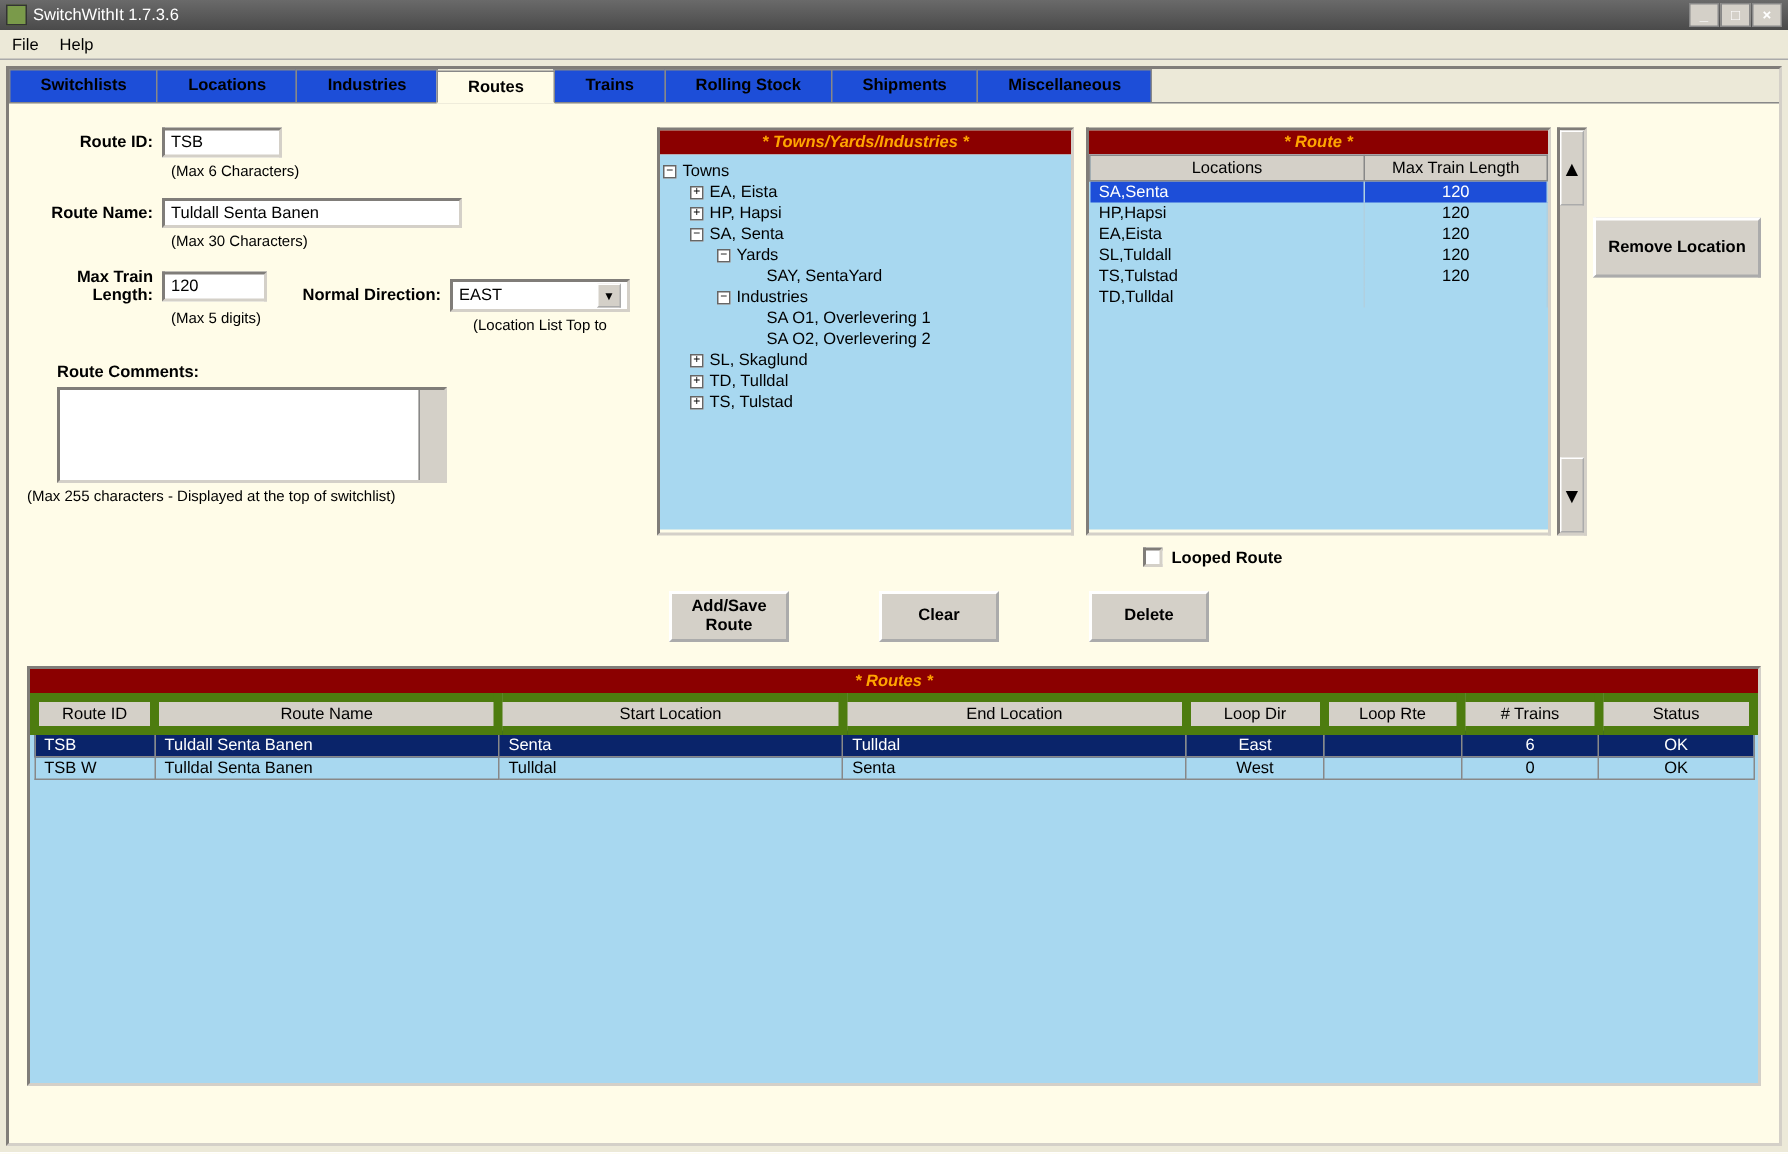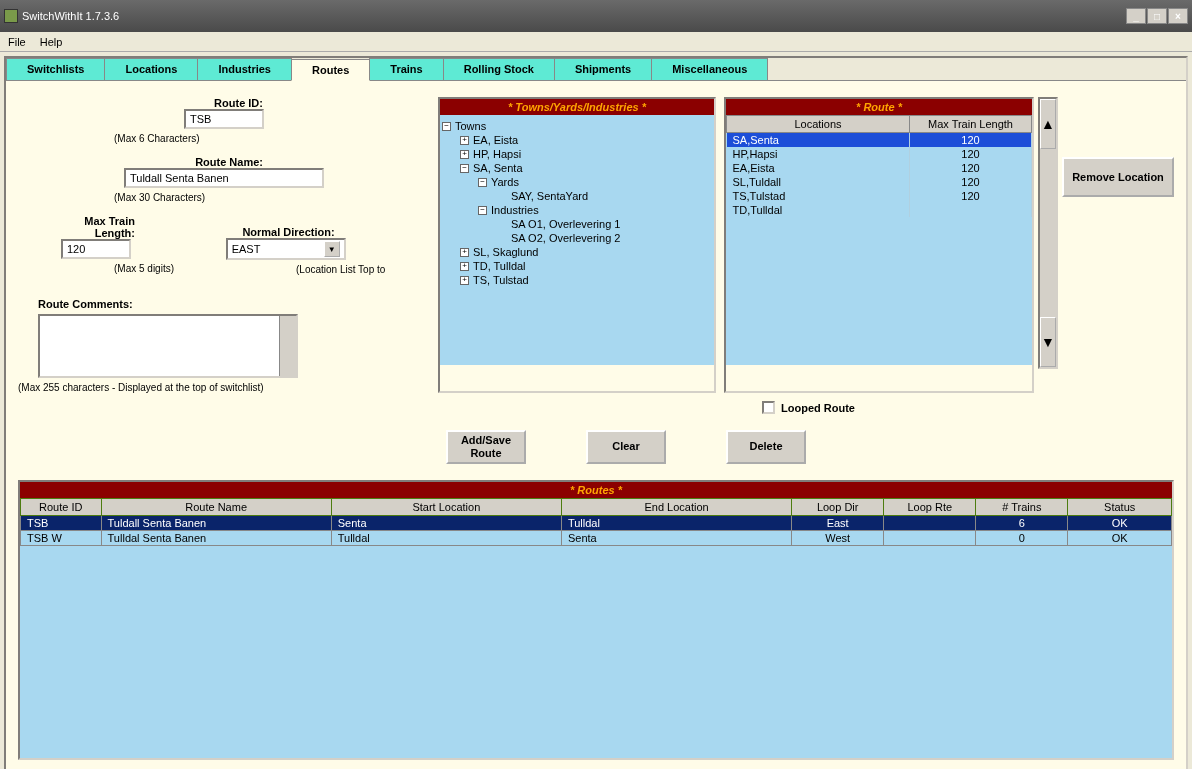--- a/index.html
+++ b/index.html
@@ -1,31 +1,31 @@
 <!DOCTYPE html>
 <html><head>
 <meta charset="utf-8">
 <style>
 * { box-sizing: border-box; margin: 0; padding: 0; font-family: Tahoma, sans-serif; font-size: 11px; }
 body { background: #fff; }
-.titlebar { background: linear-gradient(to bottom, #6a6a6a, #4a4a4a); color: #fff; height: 32px; display: flex; align-items: center; padding: 0 4px; justify-content: space-between; }
+.titlebar { background: linear-gradient(to bottom, #6a6a6a, #4a4a4a); color: #fff; height: 20px; display: flex; align-items: center; padding: 0 4px; justify-content: space-between; }
 .titlebar-left { display: flex; align-items: center; gap: 4px; }
 .title-icon { width: 14px; height: 14px; background: #7a9a4a; border: 1px solid #333; }
 .window-controls { display: flex; gap: 1px; }
 .window-btn { width: 20px; height: 16px; background: #d4d0c8; border: 1px solid #888; display: flex; align-items: center; justify-content: center; font-size: 10px; font-weight: bold; }
 .menubar { background: #ece9d8; height: 20px; display: flex; align-items: center; padding: 0 8px; gap: 14px; border-bottom: 1px solid #aaa; }
 .menubar span { cursor: default; }
 .content { background: #ece9d8; padding: 4px; }
 .inner-frame { background: #fffce8; border: 2px inset #d4d0c8; padding: 0; min-height: 720px; position: relative; }
 .tabs { display: flex; border-bottom: 1px solid #888; background: #ece9d8; }
-.tab { padding: 4px 20px; border: 1px solid #888; border-bottom: none; background: #5eead4; margin-right: -1px; cursor: default; font-weight: bold; }
+.tab { padding: 4px 20px; border: 1px solid #888; border-bottom: none; background: #1d4ed8; margin-right: -1px; cursor: default; font-weight: bold; }
 .tab.active { background: #fffce8; position: relative; top: 1px; border-bottom: 1px solid #fffce8; }
 .main-area { padding: 16px 12px; display: flex; gap: 8px; }
 .left-form { width: 430px; }
-.form-row { display: flex; align-items: center; margin-bottom: 4px; flex-direction: column; }
+.form-row { display: flex; align-items: center; margin-bottom: 4px; }
 .form-label { font-weight: bold; text-align: right; padding-right: 6px; width: 90px; }
 .form-input { border: 2px inset #d4d0c8; padding: 2px 4px; background: #fff; height: 20px; }
 .hint { font-size: 10px; padding-left: 96px; margin-bottom: 12px; }
 .two-col { display: flex; gap: 12px; align-items: center; }
 .dropdown { border: 2px inset #d4d0c8; background: #fff; height: 22px; display: flex; align-items: center; padding: 0 4px; width: 120px; justify-content: space-between; }
 .dropdown-arrow { width: 16px; height: 16px; background: #d4d0c8; border: 1px outset #fff; display: flex; align-items: center; justify-content: center; font-size: 8px; }
 .textarea { border: 2px inset #d4d0c8; background: #fff; width: 260px; height: 64px; position: relative; }
 .textarea::after { content: ''; position: absolute; right: 0; top: 0; width: 16px; height: 100%; background: #d4d0c8; border-left: 1px solid #888; }
 .panel { border: 2px inset #d4d0c8; }
 .panel-header { background: #8b0000; color: #ffa500; font-weight: bold; text-align: center; padding: 2px 0; font-style: italic; }
@@ -43,21 +43,21 @@
 .vscroll { width: 20px; background: #d4d0c8; border: 2px inset #d4d0c8; display: flex; flex-direction: column; justify-content: space-between; height: 272px; }
 .scroll-btn { height: 50px; background: #d4d0c8; border: 1px outset #fff; display: flex; align-items: center; justify-content: center; font-size: 14px; }
 .remove-btn { width: 112px; height: 40px; background: #d4d0c8; border: 2px outset #fff; display: flex; align-items: center; justify-content: center; text-align: center; font-weight: bold; margin-top: 60px; line-height: 1.3; }
 .checkbox-row { display: flex; align-items: center; gap: 6px; margin-top: 8px; margin-left: 6px; }
 .checkbox { width: 13px; height: 13px; border: 2px inset #d4d0c8; background: #fff; }
 .action-buttons { display: flex; gap: 60px; margin: 16px 0 16px 440px; }
 .action-btn { width: 80px; height: 34px; background: #d4d0c8; border: 2px outset #fff; display: flex; align-items: center; justify-content: center; font-weight: bold; text-align: center; line-height: 1.2; }
 .routes-grid-panel { margin: 0 12px; }
 .routes-grid-content { background: #a8d8f0; height: 260px; overflow: auto; }
 .grid-table { width: 100%; border-collapse: collapse; }
-.grid-table th { background: #d4d0c8; border: 1px solid #4d7c0f; padding: 2px 4px; font-weight: normal; }
+.grid-table th { background: #d4d0c8; border: 6px solid #4d7c0f; padding: 2px 4px; font-weight: normal; }
 .grid-table td { border: 1px solid #888; padding: 1px 6px; }
 .grid-table tr.selected td { background: #0a246a; color: #fff; }
 </style>
 </head>
 <body>
 
 <div class="titlebar">
   <div class="titlebar-left">
     <div class="title-icon"></div>
     <span>SwitchWithIt 1.7.3.6</span>

